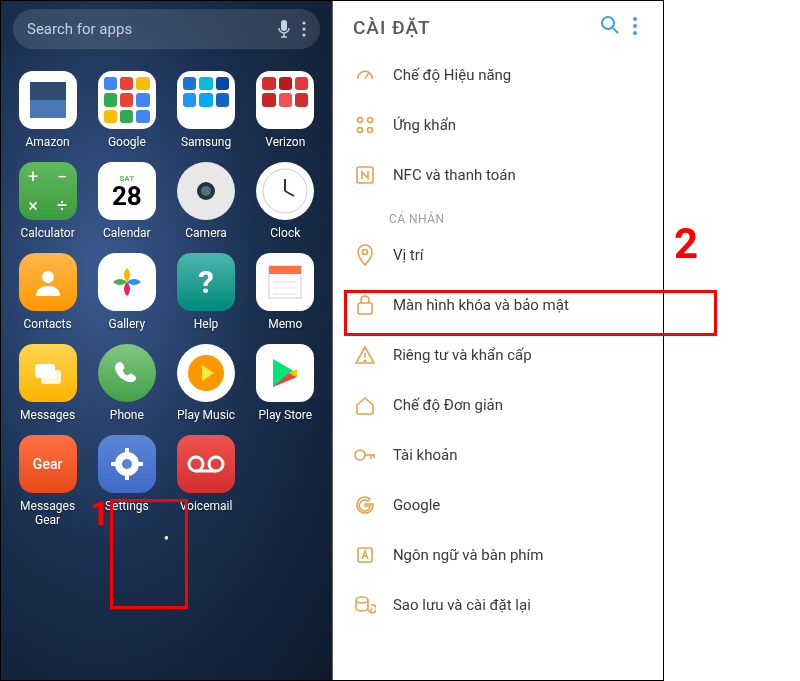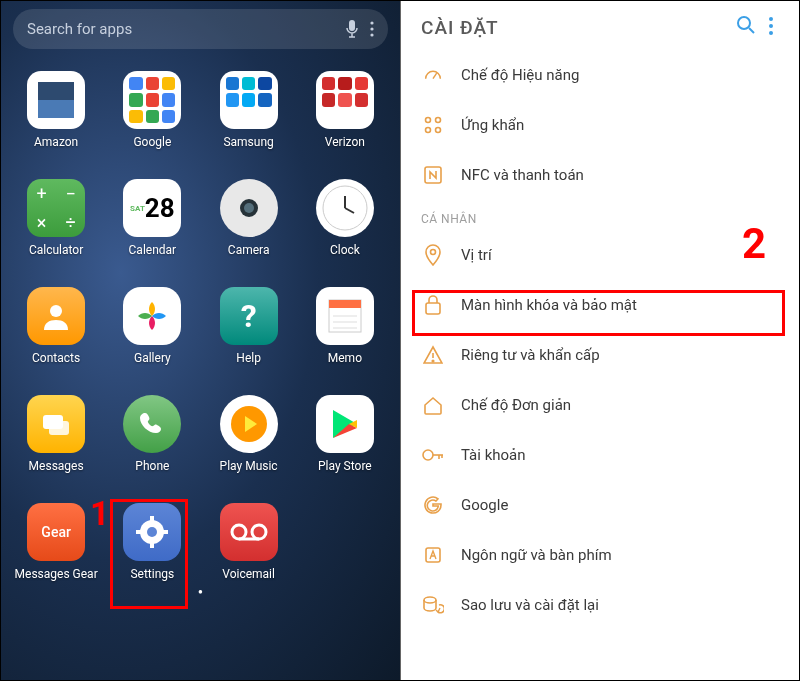--- a/index.html
+++ b/index.html
@@ -1,59 +1,59 @@
 <!DOCTYPE html>
 <html><head>
 <meta charset="utf-8">
 <style>
   * { margin: 0; padding: 0; box-sizing: border-box; }
   body { font-family: -apple-system, Roboto, sans-serif; background: #fff; }
-  .container { width: 800px; height: 681px; display: flex; border: 1px solid #000; }
+  .container { width: 664px; height: 681px; display: flex; border: 1px solid #000; }
   .panel { position: relative; }
   .left-panel { width: 400px; height: 100%; background: radial-gradient(ellipse at 30% 40%, #3a5a8f 0%, #1a2f4f 50%, #0d1a2a 100%); overflow: hidden; }
   .right-panel { width: 400px; height: 100%; background: #fff; border-left: 1px solid #666; }
 
   
   .search-bar { margin: 8px 12px; padding: 10px 14px; background: rgba(255,255,255,0.12); border-radius: 24px; display: flex; align-items: center; gap: 10px; }
   .search-placeholder { flex: 1; color: #c7d0de; font-size: 15px; }
   .mic-icon, .more-icon-left { color: #c7d0de; font-size: 18px; display: flex; align-items: center; }
 
   
-  .app-grid { padding: 14px 10px 0 10px; display: grid; grid-template-columns: repeat(4, 1fr); gap: 30px 6px; }
+  .app-grid { padding: 14px 10px 0 10px; display: grid; grid-template-columns: repeat(4, 1fr); gap: 13px 6px; }
   .app { display: flex; flex-direction: column; align-items: center; gap: 6px; position: relative; }
   .app-icon { width: 58px; height: 58px; border-radius: 14px; display: flex; align-items: center; justify-content: center; font-size: 26px; }
   .app-label { color: #fff; font-size: 12px; text-align: center; text-shadow: 0 1px 2px rgba(0,0,0,0.5); }
   .pager-dot { text-align: center; color: #fff; padding: 6px 0; font-size: 8px; }
 
   
   .ann-box-1 { position: absolute; border: 3px solid #f00; left: 109px; top: 498px; width: 78px; height: 110px; pointer-events: none; }
   .ann-label-1 { position: absolute; left: 89px; top: 492px; color: #f00; font-size: 34px; font-weight: bold; }
   .ann-box-2 { position: absolute; border: 3px solid #f00; left: 11px; top: 289px; width: 373px; height: 46px; pointer-events: none; }
   .ann-label-2 { position: absolute; left: 341px; top: 218px; color: #f00; font-size: 42px; font-weight: bold; }
 
   
   .settings-header { display: flex; align-items: center; padding: 14px 16px 10px 20px; gap: 1px; }
   .settings-title { flex: 1; font-size: 19px; color: #5a5a5a; font-weight: 500; letter-spacing: 1px; }
   .search-icon-r, .more-icon-r { color: #3b9fe6; font-size: 20px; width: 24px; text-align: center; }
 
   
   .settings-list { padding: 0 0 0 0; }
-  .settings-section { font-size: 12px; color: #9e9e9e; padding: 12px 20px 4px 20px; letter-spacing: 0.5px; }
+  .settings-section { font-size: 12px; color: #9e9e9e; padding: 12px 20px 4px 20px; letter-spacing: 0.5px; margin-left: 36px; }
   .set-item { display: flex; align-items: center; gap: 16px; padding: 13px 20px; }
   .set-icon { width: 24px; height: 24px; color: #e8a04a; display: flex; align-items: center; justify-content: center; }
   .set-icon svg { stroke: #e8a04a; fill: none; stroke-width: 1.6; }
   .set-label { font-size: 15px; color: #3a3a3a; }
 
   
   .ic-amazon { background: #fff; }
   .ic-google, .ic-samsung, .ic-verizon { background: #fff; display:grid; grid-template-columns:1fr 1fr 1fr; grid-template-rows:1fr 1fr 1fr; padding:6px; gap:3px; }
   .folder-dot{ width:100%; height:100%; border-radius:3px; }
   .ic-calculator { background: linear-gradient(#5fb95f,#3c9c3c); color:#fff; display:grid; grid-template-columns:1fr 1fr; grid-template-rows:1fr 1fr; font-size:18px; }
   .ic-calculator span{display:flex;align-items:center;justify-content:center;}
-  .ic-calendar { background:#fff; display:flex; flex-direction:row; align-items:center; justify-content:center; }
+  .ic-calendar { background:#fff; display:flex; flex-direction:column; align-items:center; justify-content:center; }
   .ic-calendar .sat{ font-size:8px; color:#5fb95f; font-weight:bold; }
   .ic-calendar .num{ font-size:26px; color:#000000; font-weight:700; line-height:1; }
   .ic-camera { background:#e8e8e8; border-radius:50%; }
   .ic-clock { background:#fff; border-radius:50%; position:relative;}
   .ic-contacts { background: linear-gradient(#ffb74d,#ff9800); border-radius:16px; color:#fff; }
   .ic-gallery { background:#fff; border-radius:18px; }
   .ic-help { background: linear-gradient(#4db6ac,#00897b); color:#fff; font-weight:bold; }
   .ic-memo { background:#fff; }
   .ic-messages { background: linear-gradient(#ffd54f,#ffb300); color:#fff; }
   .ic-phone { background: linear-gradient(#81c784,#43a047); color:#fff; border-radius:50%; }

